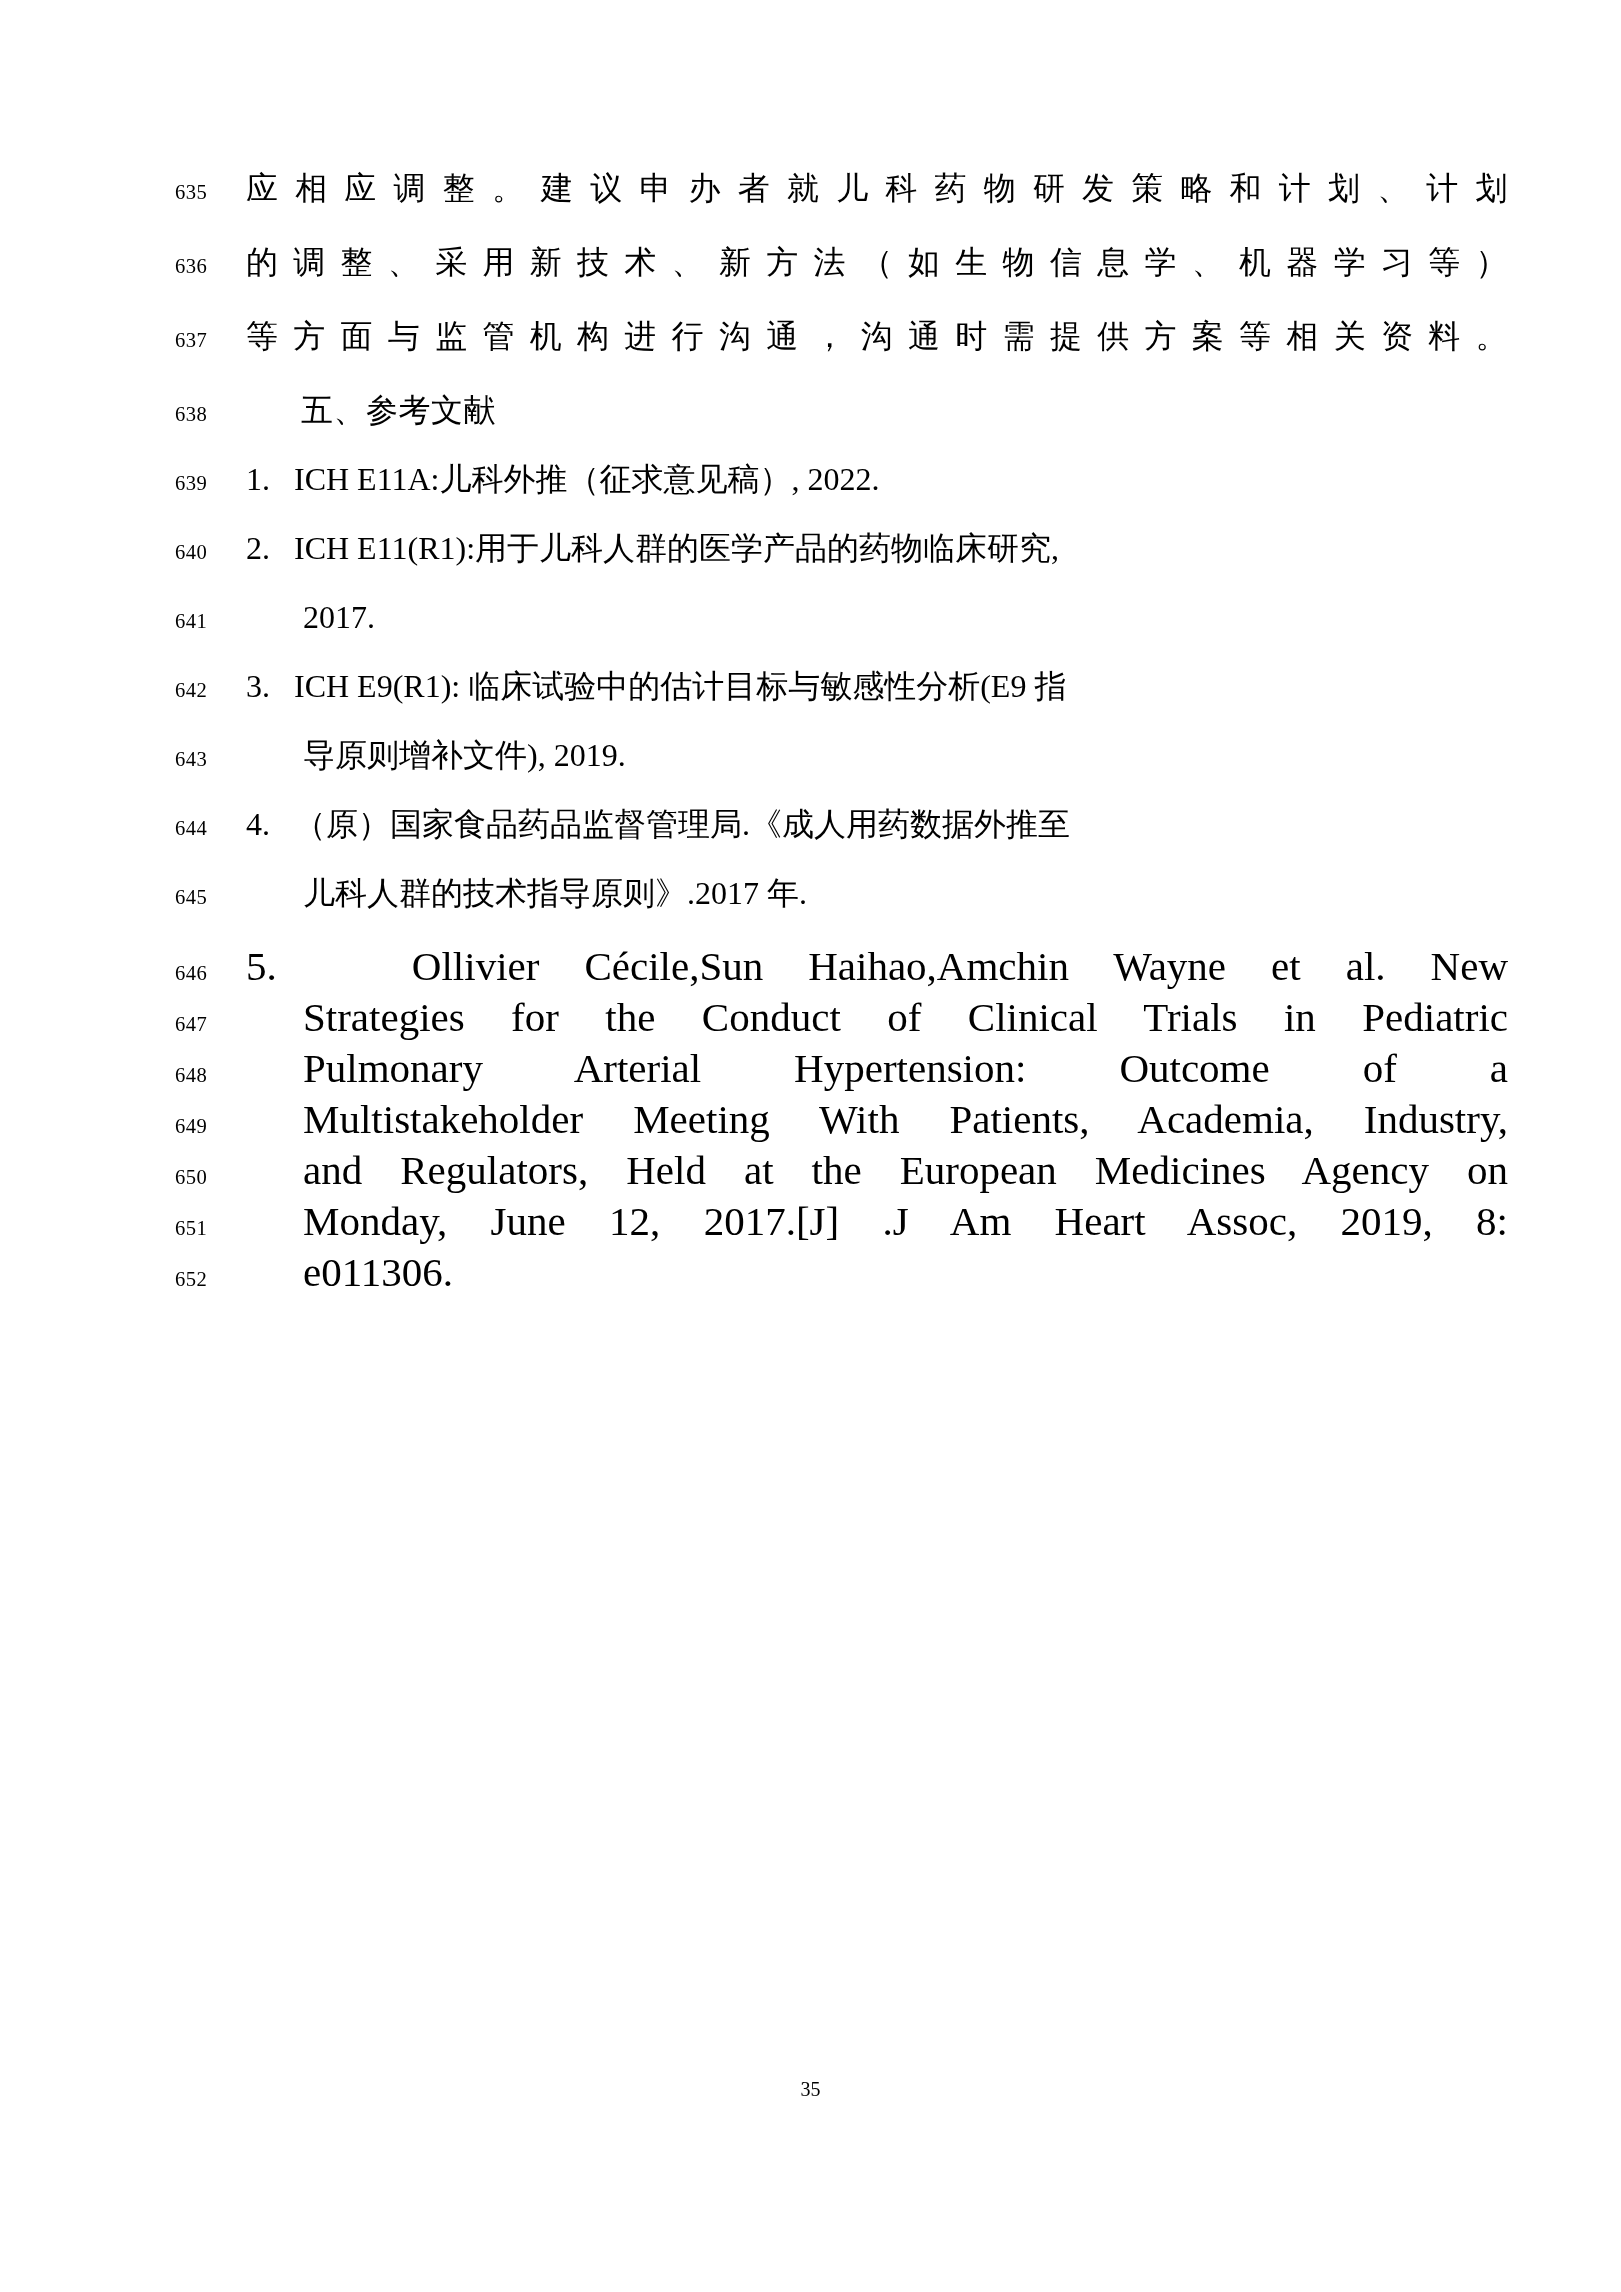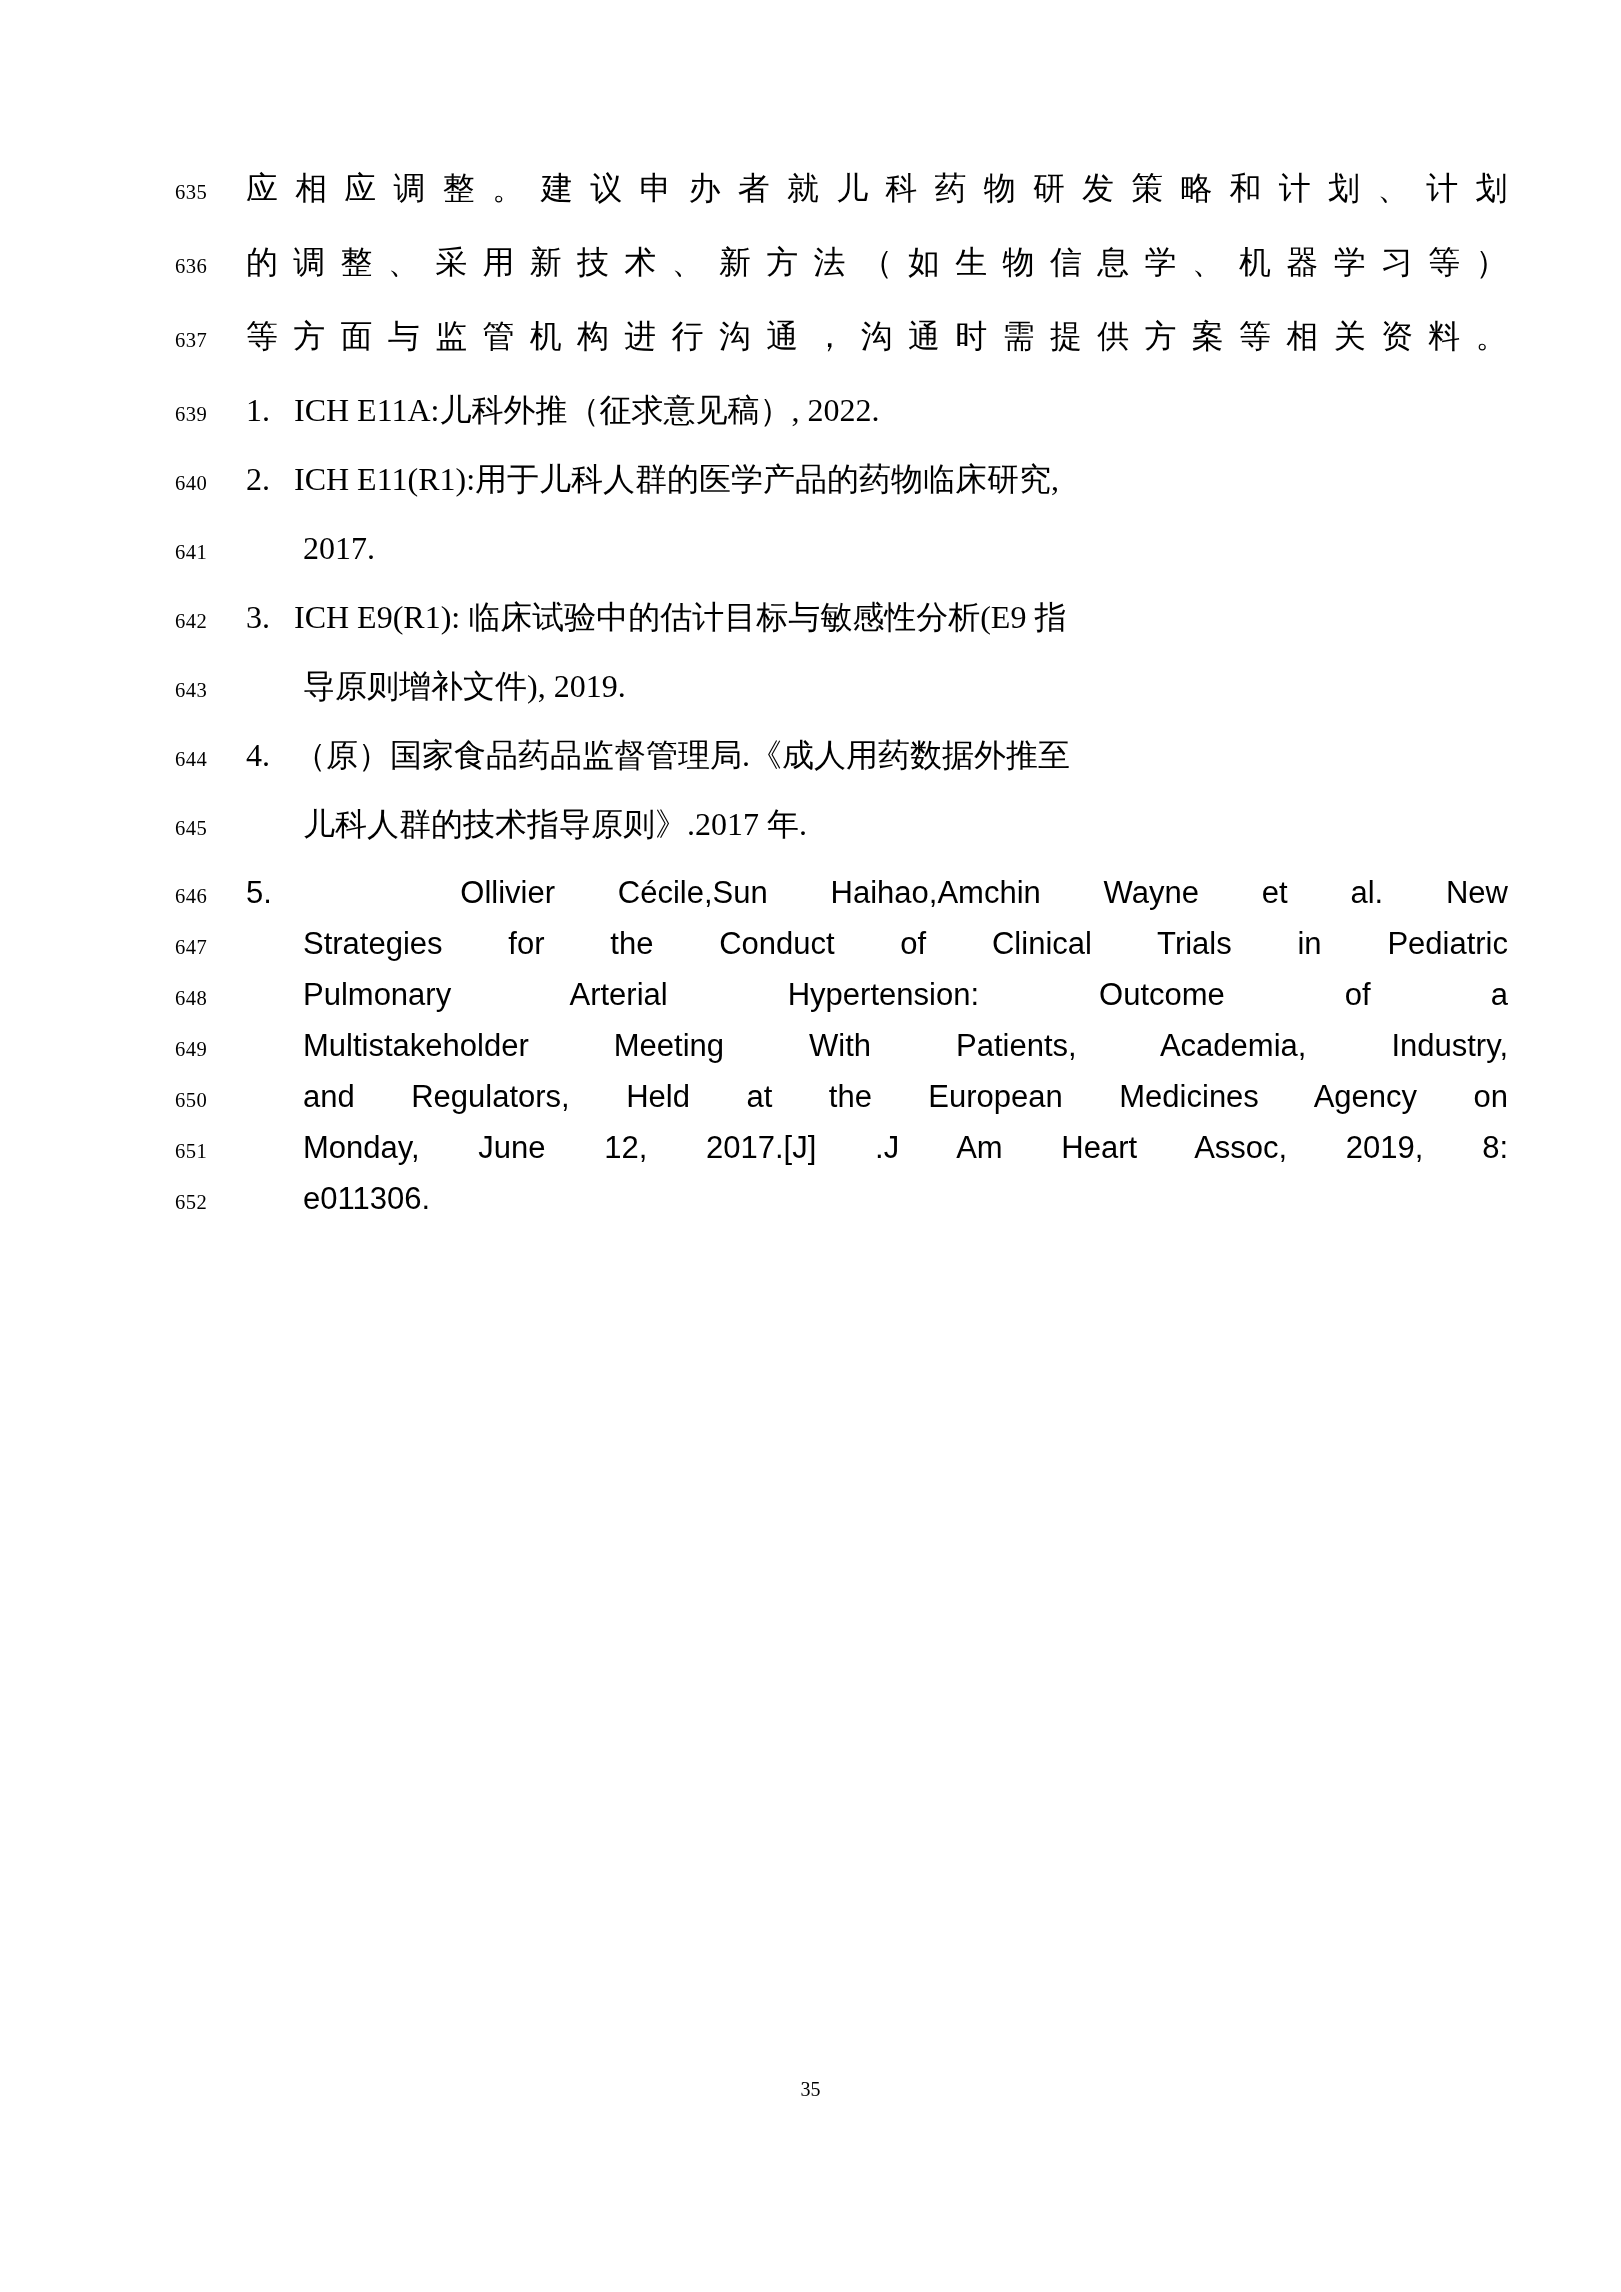--- a/index.html
+++ b/index.html
@@ -52,22 +52,22 @@
   }
   .cn-just {
     text-align: justify;
     text-align-last: justify;
   }
   .mixed {
     font-family: "Liberation Serif", serif;
     font-size: 32px;
   }
   .en {
-    font-family: Liberation Sans, sans-serif;
-    font-size: 31px;
+    font-family: Liberation Serif, serif;
+    font-size: 41px;
     text-align: justify;
     text-align-last: justify;
   }
   .en-last {
     text-align: center;
     text-align-last: left;
   }
   
   .row-tall { height: 74px; }
   .row-mid  { height: 69px; }
@@ -102,20 +102,24 @@
     <div class="line row-tall">
       <span class="lineno">636</span>
       <span class="text cn cn-just">的调整、采用新技术、新方法（如生物信息学、机器学习等）</span>
     </div>
 
     <div class="line row-tall">
       <span class="lineno">637</span>
       <span class="text cn cn-just">等方面与监管机构进行沟通，沟通时需提供方案等相关资料。</span>
     </div>
 
+    <div class="line row-mid">
+      <span class="lineno">638</span>
+      <span class="text cn indent-1">五、参考文献</span>
+    </div>
 
     <div class="line row-mid">
       <span class="lineno">639</span>
       <span class="text mixed">1.   ICH E11A:儿科外推（征求意见稿）, 2022.</span>
     </div>
 
     <div class="line row-mid">
       <span class="lineno">640</span>
       <span class="text mixed">2.   ICH E11(R1):用于儿科人群的医学产品的药物临床研究,</span>
     </div>

